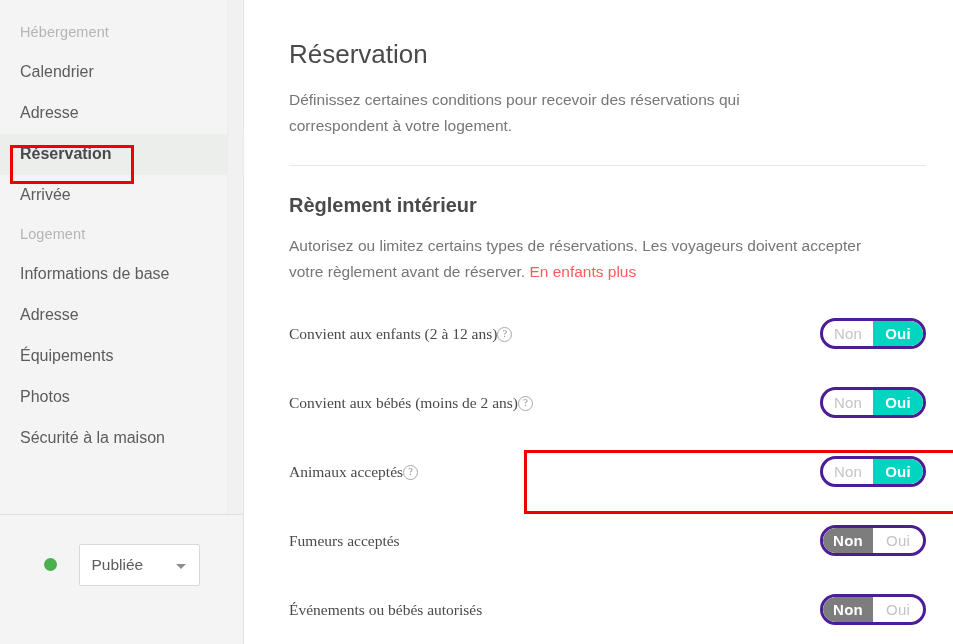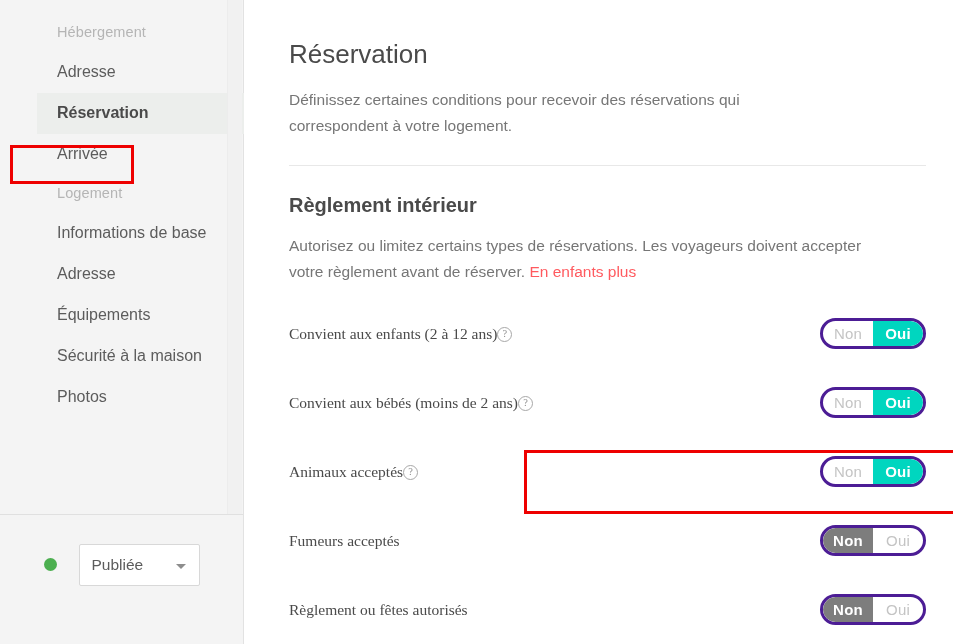--- a/index.html
+++ b/index.html
@@ -24,21 +24,21 @@
     border-right: 1px solid #e2e2e2;
     flex: 0 0 244px;
   }
   .sidebar-scrollarea {
     position: absolute;
     left: 0; top: 0;
     width: 244px;
     height: 544px;
     overflow: hidden;
   }
-  .nav-list { list-style: none; padding-top: 14px; margin-left: 37px; }
+  .nav-list { list-style: none; padding-top: 14px; }
   .nav-group-label {
     font-size: 14.5px;
     color: #b5b5b5;
     padding: 10px 0 12px 20px;
     letter-spacing: .1px;
   }
   .nav-item {
     font-size: 16px;
     color: #5c5c5c;
     padding: 10px 0 11px 20px;
@@ -247,29 +247,30 @@
 </head>
 <body>
 
 <div id="app">
 
   <aside class="sidebar">
 
     <div class="sidebar-scrollarea">
       <ul class="nav-list" id="nav-list">
           <li class="nav-group-label">Hébergement</li>
+          <li class="nav-item"><span class="nav-text">Calendrier</span></li>
           <li class="nav-item"><span class="nav-text">Adresse</span></li>
           <li class="nav-item selected"><span class="nav-text">Réservation</span></li>
           <li class="nav-item"><span class="nav-text">Arrivée</span></li>
           <li class="nav-group-label">Logement</li>
           <li class="nav-item"><span class="nav-text">Informations de base</span></li>
           <li class="nav-item"><span class="nav-text">Adresse</span></li>
           <li class="nav-item"><span class="nav-text">Équipements</span></li>
+          <li class="nav-item"><span class="nav-text">Photos</span></li>
           <li class="nav-item"><span class="nav-text">Sécurité à la maison</span></li>
-          <li class="nav-item"><span class="nav-text">Photos</span></li>
         </ul>
     </div>
 
     <div class="sb-track">
       <div class="sb-thumb"></div>
       <div class="sb-arrow up">
           <span class="tri"></span>
         </div>
       <div class="sb-arrow down">
           <span class="tri"></span>
@@ -334,21 +335,21 @@
             <div class="rule-label">
               <span>Fumeurs acceptés</span>
             </div>
             <div class="toggle off">
               <div class="opt opt-no active">Non</div>
               <div class="opt opt-yes">Oui</div>
             </div>
           </div>
           <div class="rule-row">
             <div class="rule-label">
-              <span>Règlement ou fêtes autorisés</span>
+              <span>Événements ou bébés autorisés</span>
             </div>
             <div class="toggle off">
               <div class="opt opt-no active">Non</div>
               <div class="opt opt-yes">Oui</div>
             </div>
           </div>
         </div>
     </div>
 
     <div class="annot-row"></div>

